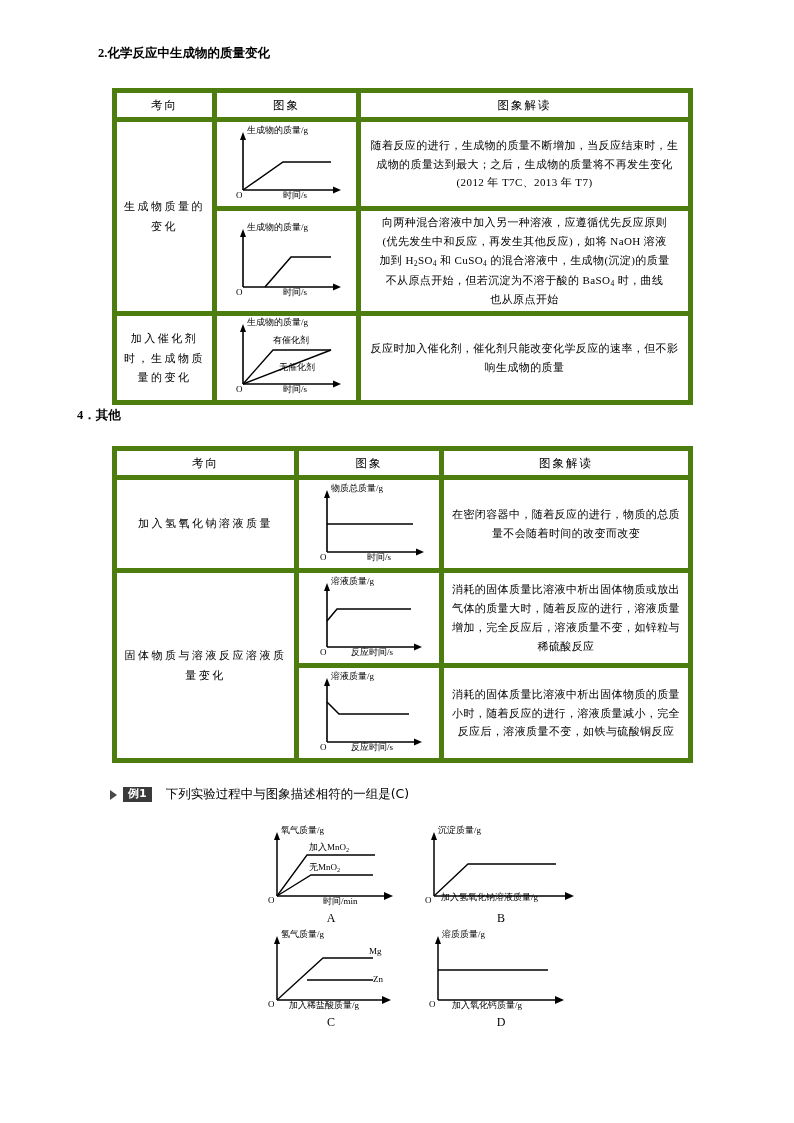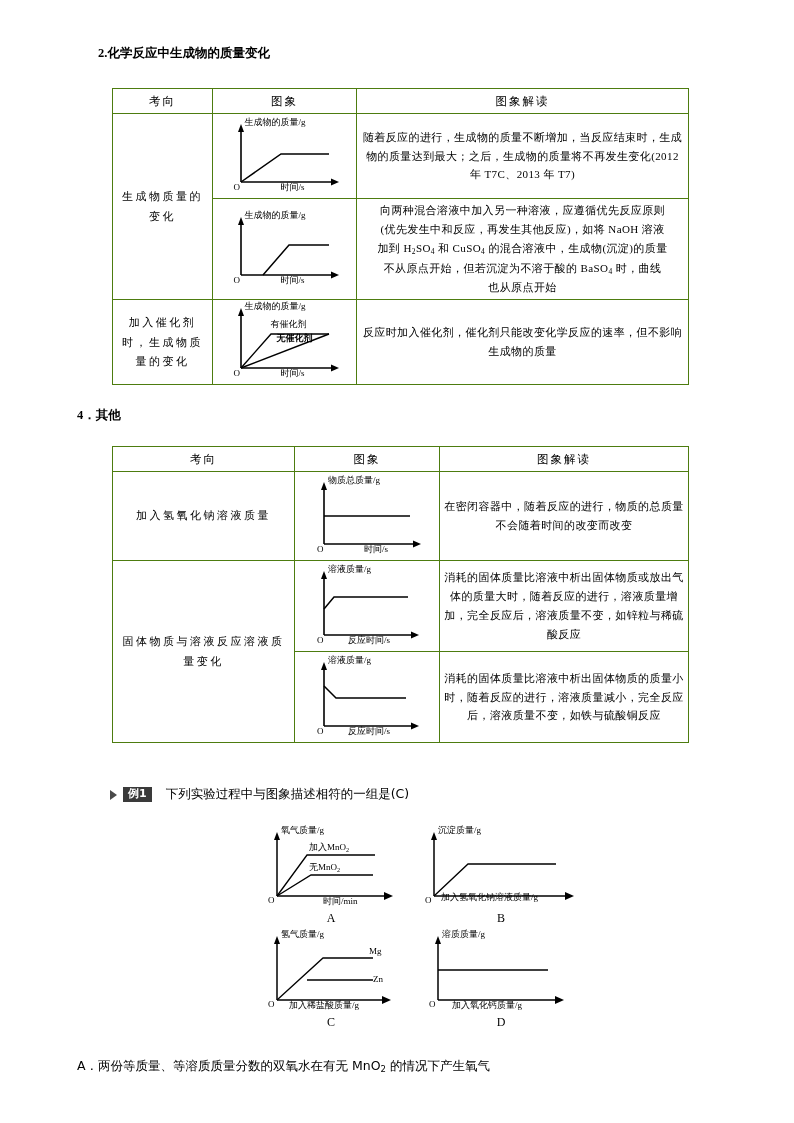--- a/index.html
+++ b/index.html
@@ -38,21 +38,21 @@
   #head-4 { position: absolute; left: 77px; top: 406px; }
 
   
   .tbl {
     position: absolute;
     border-collapse: collapse;
     font-family: "Liberation Serif", "DejaVu Serif", serif;
     table-layout: fixed;
   }
   .tbl td, .tbl th {
-    border: 1px solid #4d7c0f;
+    border: 5px solid #4d7c0f;
     padding: 2px 4px;
     vertical-align: middle;
     text-align: center;
     font-weight: normal;
     font-size: 11px;
   }
   .tbl .hdr td {
     height: 20px;
     font-size: 11.5px;
     letter-spacing: 2px;
@@ -215,21 +215,21 @@
             <svg width="132" height="80" viewBox="0 0 132 80">
               <polygon points="22,6 19,14 25,14" fill="#000"></polygon>
               <line x1="22" y1="12" x2="22" y2="66" stroke="#000" stroke-width="1.6"></line>
               <line x1="22" y1="66" x2="114" y2="66" stroke="#000" stroke-width="1.6"></line>
               <polygon points="120,66 112,62.5 112,69.5" fill="#000"></polygon>
               <polyline points="22,66 52,32 110,32" fill="none" stroke="#000" stroke-width="1.4"></polyline>
               <polyline points="22,66 110,32" fill="none" stroke="#000" stroke-width="1.4"></polyline>
             </svg>
             <span class="lbl" style="left:26px; top:0px;">生成物的质量/g</span>
             <span class="lbl" style="left:52px; top:18px;">有催化剂</span>
-            <span class="lbl" style="left:58px; top:32px;font-weight:bold;">无催化剂</span>
+            <span class="lbl" style="left:58px; top:45px;">无催化剂</span>
             <span class="lbl" style="left:15px; top:67px;">O</span>
             <span class="lbl" style="left:62px; top:67px;">时间/s</span>
           </div>
         </td>
         <td class="reading">反应时加入催化剂，催化剂只能改变化学反应的速率，但不影响生成物的质量</td>
       </tr>
     </tbody>
   </table>
 
 
@@ -385,15 +385,14 @@
           <span class="lbl" style="left:26px; top:0px;">溶质质量/g</span>
           <span class="lbl" style="left:13px; top:70px;">O</span>
           <span class="lbl" style="left:36px; top:71px;">加入氧化钙质量/g</span>
         </div>
         <div class="ex-cap">D</div>
       </div>
 
     </div>
   </div>
 
-  <div id="option-a">A．两份等质量、等溶质质量分数的双氧水在有无 MnO<sub>2</sub> 的情况下产生氧气</div>
 
 </div>
 
 </body></html>

